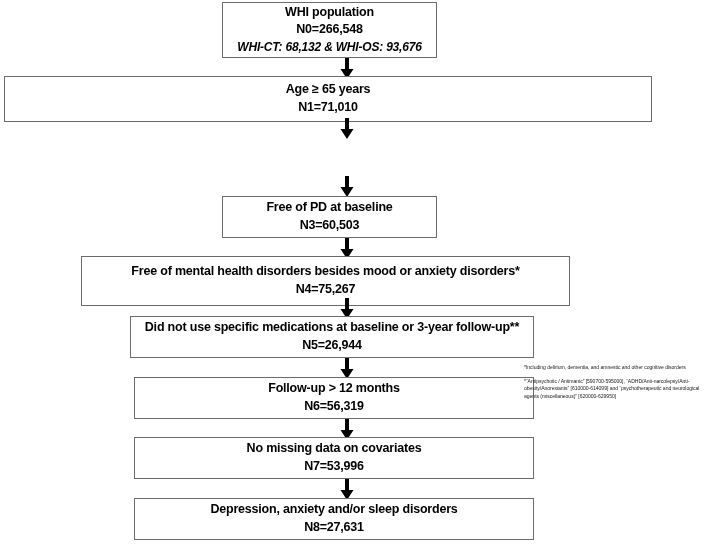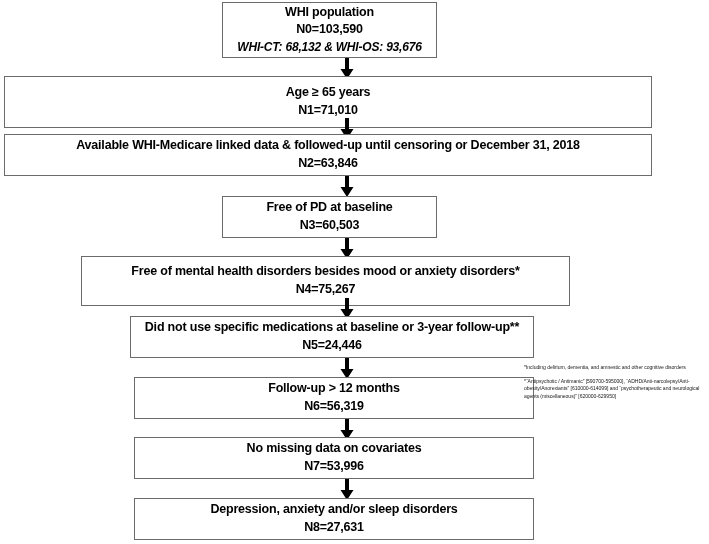--- a/index.html
+++ b/index.html
@@ -79,45 +79,41 @@
     vertical-align: baseline;
   }
 </style>
 </head>
 <body>
 
 <div id="canvas">
 
   <div class="fbox" style="left:222px; top:2px; width:215px; height:56px;">
     <span class="line">WHI population</span>
-    <span class="line">N0=103,590</span>
+    <span class="line">N0=266,548</span>
     <span class="line italic small">WHI-CT: 68,132 &amp; WHI-OS: 93,676</span>
   </div>
 
   <span class="arrow" style="left:336px; top:58px;">
     <svg width="22" height="22" viewBox="0 0 22 22">
         <path d="M9 0 h4 v11 h4.5 L11 21 L4.5 11 H9 Z" fill="#000000"></path>
       </svg>
   </span>
 
-  <div class="fbox" style="left:4px; top:76px; width:648px; height:52px;">
+  <div class="fbox" style="left:4px; top:76px; width:648px; height:46px;">
     <span class="line">Age ≥ 65 years</span>
     <span class="line">N1=71,010</span>
   </div>
 
   <span class="arrow" style="left:336px; top:118px;">
     <svg width="22" height="22" viewBox="0 0 22 22">
         <path d="M9 0 h4 v11 h4.5 L11 21 L4.5 11 H9 Z" fill="#000000"></path>
       </svg>
   </span>
 
-  <div class="fbox" style="left:4px; top:134px; width:648px; height:42px;">
-    <span class="line">Available WHI-Medicare linked data &amp; followed-up until censoring or December 31, 2018</span>
-    <span class="line">N2=63,846</span>
-  </div>
 
   <span class="arrow" style="left:336px; top:176px;">
     <svg width="22" height="22" viewBox="0 0 22 22">
         <path d="M9 0 h4 v11 h4.5 L11 21 L4.5 11 H9 Z" fill="#000000"></path>
       </svg>
   </span>
 
   <div class="fbox" style="left:222px; top:196px; width:215px; height:42px;">
     <span class="line">Free of PD at baseline</span>
     <span class="line">N3=60,503</span>
@@ -135,21 +131,21 @@
   </div>
 
   <span class="arrow" style="left:336px; top:298px;">
     <svg width="22" height="22" viewBox="0 0 22 22">
         <path d="M9 0 h4 v11 h4.5 L11 21 L4.5 11 H9 Z" fill="#000000"></path>
       </svg>
   </span>
 
   <div class="fbox" style="left:130px; top:316px; width:404px; height:42px;">
     <span class="line">Did not use specific medications at baseline or 3-year follow-up**</span>
-    <span class="line">N5=24,446</span>
+    <span class="line">N5=26,944</span>
   </div>
 
   <span class="arrow" style="left:336px; top:358px;">
     <svg width="22" height="22" viewBox="0 0 22 22">
         <path d="M9 0 h4 v11 h4.5 L11 21 L4.5 11 H9 Z" fill="#000000"></path>
       </svg>
   </span>
 
   <div class="fbox" style="left:134px; top:377px; width:400px; height:42px;">
     <span class="line">Follow-up &gt; 12 months</span>

